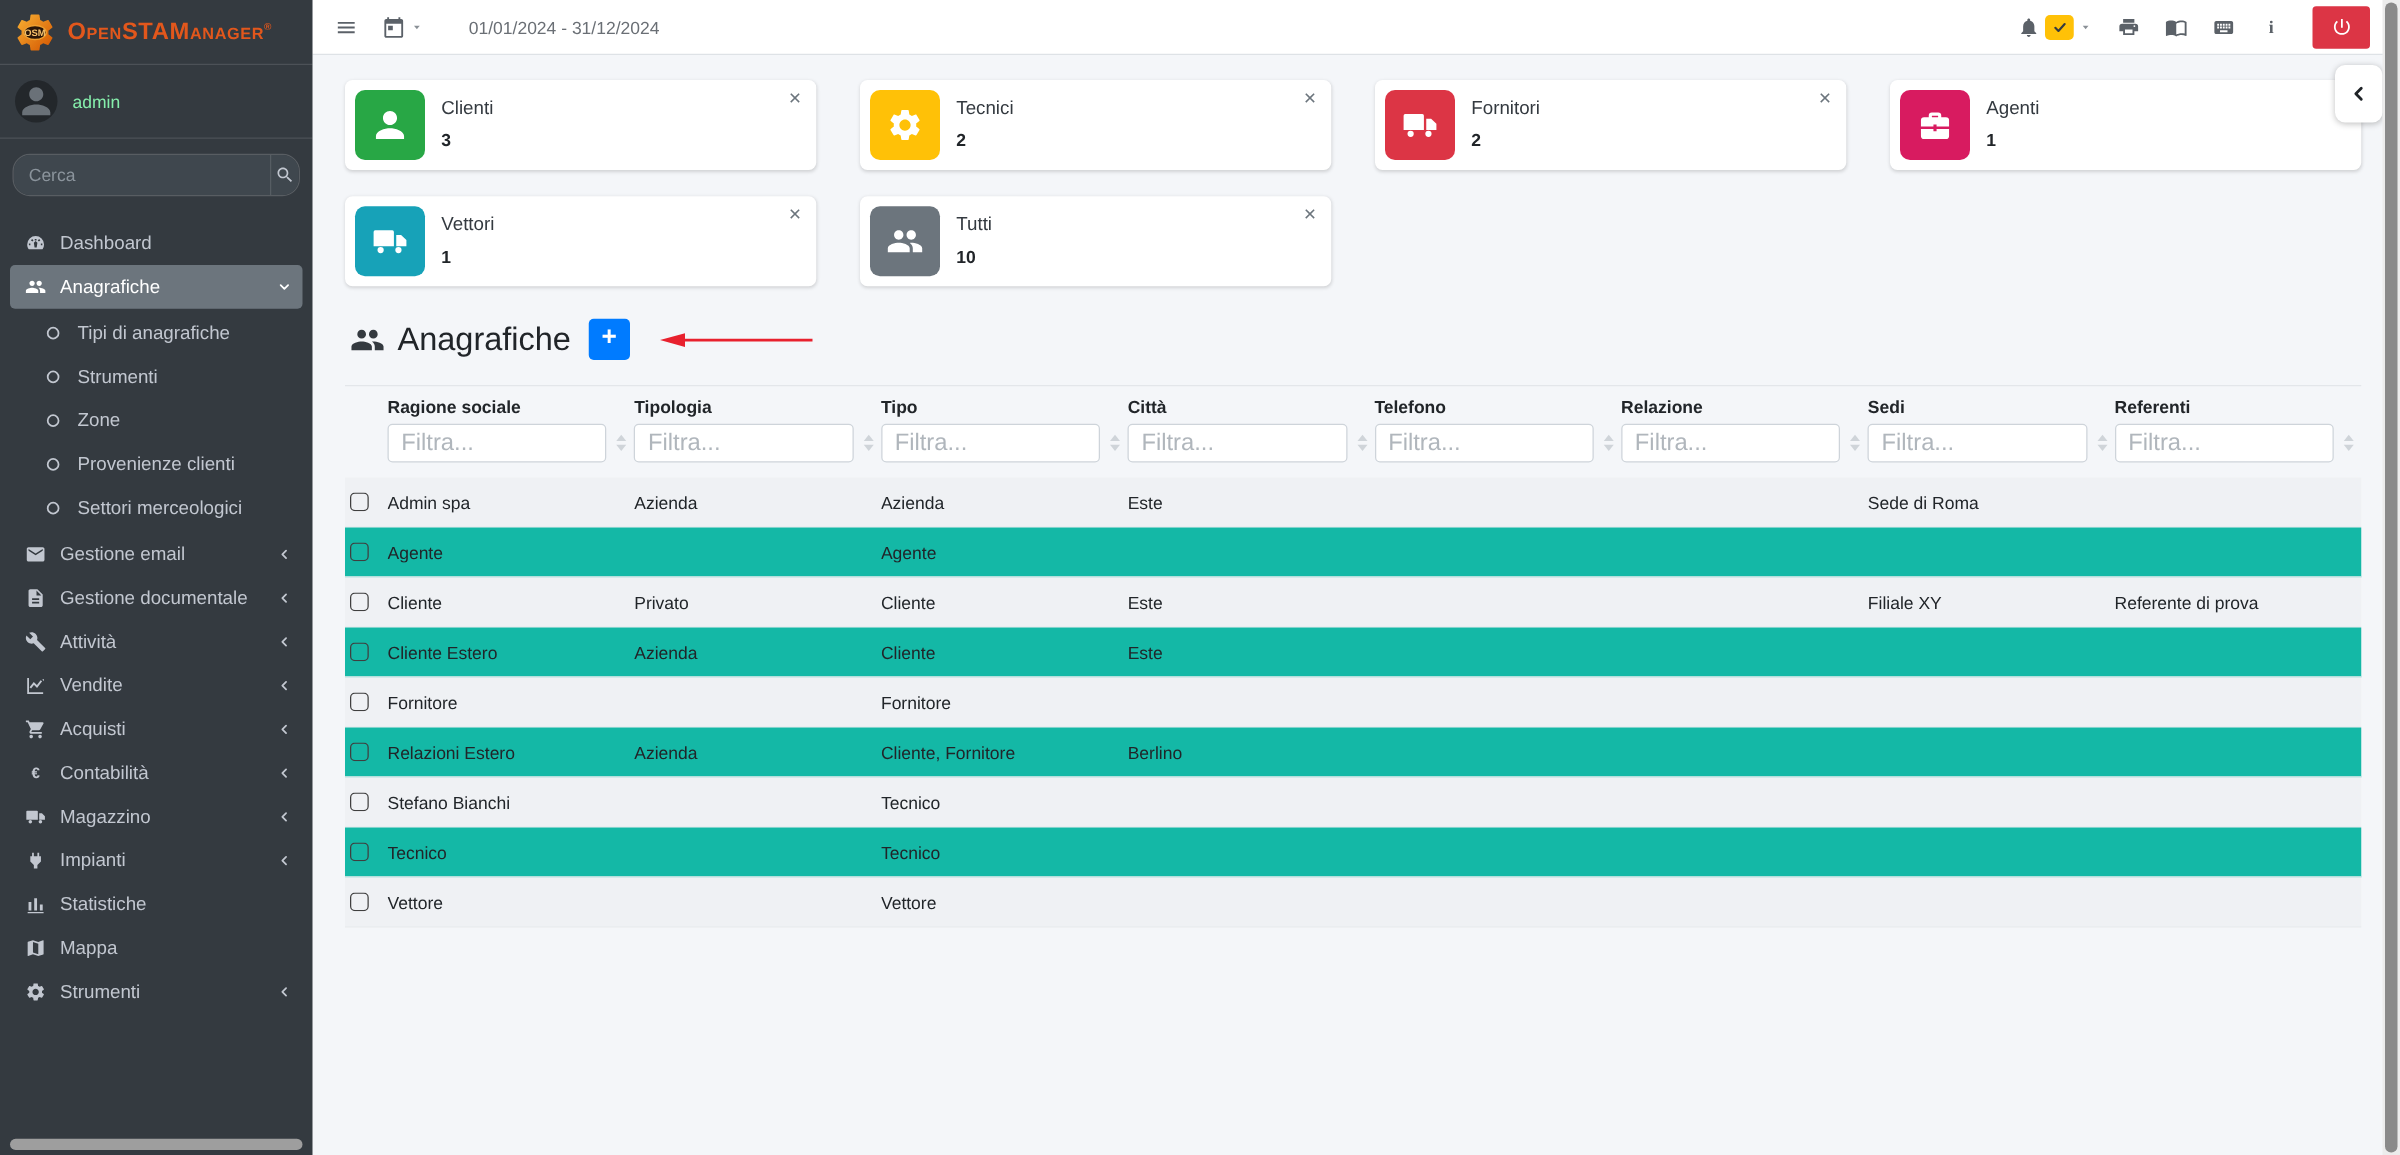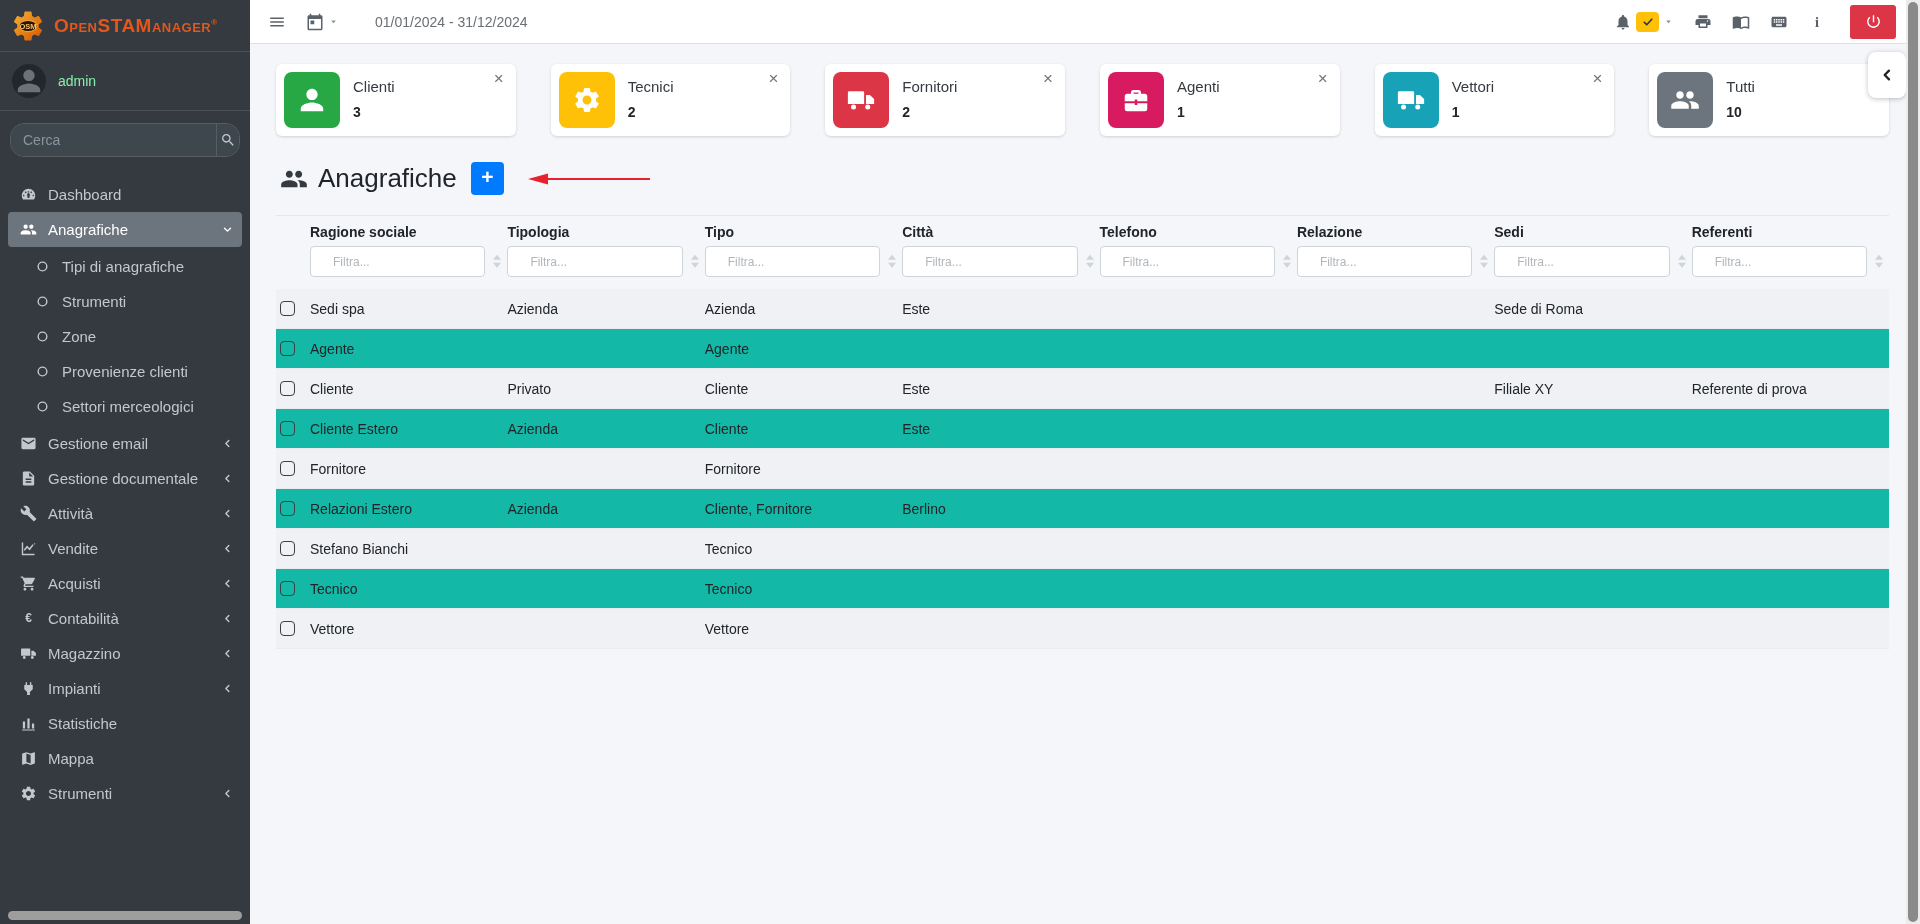--- a/index.html
+++ b/index.html
@@ -47,21 +47,21 @@
   .caret svg { width:11px; height:11px; }
   .power-btn { width:46px; height:34px; border-radius:3px; background:var(--danger,#dc3545); border:0; color:#fff; display:flex; align-items:center; justify-content:center; cursor:pointer; margin-left:4px; }
   .power-btn svg { width:17px; height:17px; }
 
   
   .vscrollbar { position:absolute; right:0; top:0; width:14px; height:100%; background:#ececec; z-index:10; }
   .vscroll-thumb { position:absolute; left:2px; right:2px; top:2px; bottom:2px; background:#8a8a8a; border-radius:6px; }
 
   
   .main { position:absolute; left:250px; top:44px; right:14px; bottom:0; background:var(--page-bg,#f4f6f9); padding:20px 17px 0 26px; overflow:hidden; }
-  .cards-grid { display:grid; grid-template-columns:repeat(6,1fr); gap:21px 35px; }
+  .cards-grid { display:grid; grid-template-columns:repeat(4,1fr); gap:21px 35px; }
   .card { position:relative; background:#fff; border-radius:6px; box-shadow:0 1px 3px rgba(0,0,0,.15); height:72px; display:flex; align-items:center; padding:8px; cursor:pointer; }
   .card-icon { width:56px; height:56px; border-radius:8px; display:flex; align-items:center; justify-content:center; color:#fff; flex:none; }
   .card-icon svg { width:30px; height:30px; }
   .card-body { margin-left:13px; align-self:flex-start; padding-top:6px; }
   .card-label { font-size:15px; color:#343a40; }
   .card-count { font-size:14px; font-weight:bold; margin-top:9px; }
   .card-close { position:absolute; top:6px; right:12px; background:none; border:0; font-size:17px; color:#6c757d; cursor:pointer; line-height:1; font-family:inherit; }
 
   .collapse-btn { position:absolute; right:14px; top:52px; width:38px; height:46px; background:#fff; border:0; border-radius:8px; box-shadow:0 1px 5px rgba(0,0,0,.25); display:flex; align-items:center; justify-content:center; color:#1f2327; cursor:pointer; z-index:6; }
   .collapse-btn svg { width:16px; height:16px; }
@@ -71,21 +71,21 @@
   .title-icon svg { width:28px; height:28px; }
   .page-title { font-size:26px; font-weight:500; color:#212529; }
   .add-btn { width:33px; height:33px; border-radius:4px; border:0; background:var(--accent,#007bff); color:#fff; font-size:21px; font-weight:bold; display:flex; align-items:center; justify-content:center; cursor:pointer; margin-left:4px; font-family:inherit; padding-bottom:3px; }
   .annotation-arrow { margin-left:10px; }
 
   
   .table { width:100%; }
   .thead { display:grid; grid-template-columns:34px repeat(8,1fr); border-top:1px solid #e3e6ea; padding-top:8px; }
   .th-label { font-size:14px; font-weight:bold; color:#212529; margin-bottom:6px; }
   .filter-wrap { position:relative; padding-right:22px; margin-bottom:10px; }
-  .filter-input { width:100%; height:31px; border:1px solid #ced4da; border-radius:4px; background:#fff; padding:0 22px; font-size:12px; color:#495057; font-family:inherit; outline:none; }
+  .filter-input { width:100%; height:31px; border:1px solid #ced4da; border-radius:4px; background:#fff; padding:0 10px; font-size:19px; color:#495057; font-family:inherit; outline:none; }
   .filter-input::placeholder { color:#b0b6bc; }
   .sort-carets { position:absolute; right:6px; top:50%; transform:translateY(-55%); display:flex; flex-direction:column; gap:3px; cursor:pointer; }
   .sort-carets i { display:block; width:0; height:0; border-left:4px solid transparent; border-right:4px solid transparent; }
   .sort-carets .up { border-bottom:5px solid #cfd4d9; }
   .sort-carets .down { border-top:5px solid #cfd4d9; }
   .tbody { margin-top:2px; }
   .trow { display:grid; grid-template-columns:34px repeat(8,1fr); height:40px; align-items:center; border-bottom:1px solid #e9ebee; cursor:pointer; }
   .trow.odd { background:#eff1f4; }
   .trow.even { background:#14b8a6; }
   .td { font-size:14px; color:#212529; padding-right:8px; white-space:nowrap; overflow:hidden; }
@@ -599,21 +599,21 @@
                 <i class="up"></i>
                 <i class="down"></i>
               </span></div>
           </div>
         </div>
       <div class="tbody">
           <div class="trow odd">
             <div class="td td-check">
               <span class="checkbox"></span>
             </div>
-            <div class="td">Sedi spa</div>
+            <div class="td">Admin spa</div>
             <div class="td">Azienda</div>
             <div class="td">Azienda</div>
             <div class="td">Este</div>
             <div class="td"></div>
             <div class="td"></div>
             <div class="td">Sede di Roma</div>
             <div class="td"></div>
           </div>
           <div class="trow even">
             <div class="td td-check">

